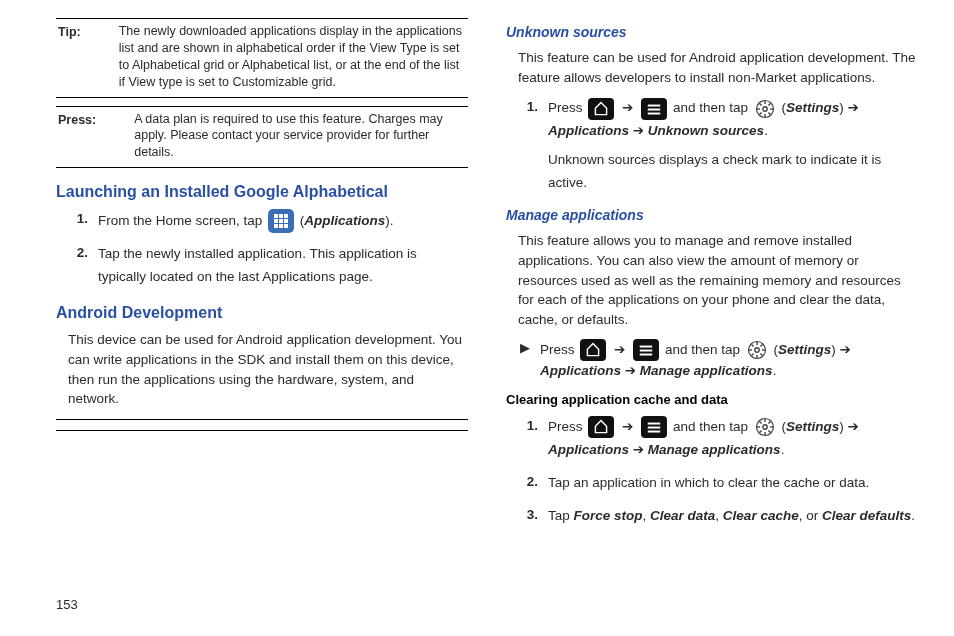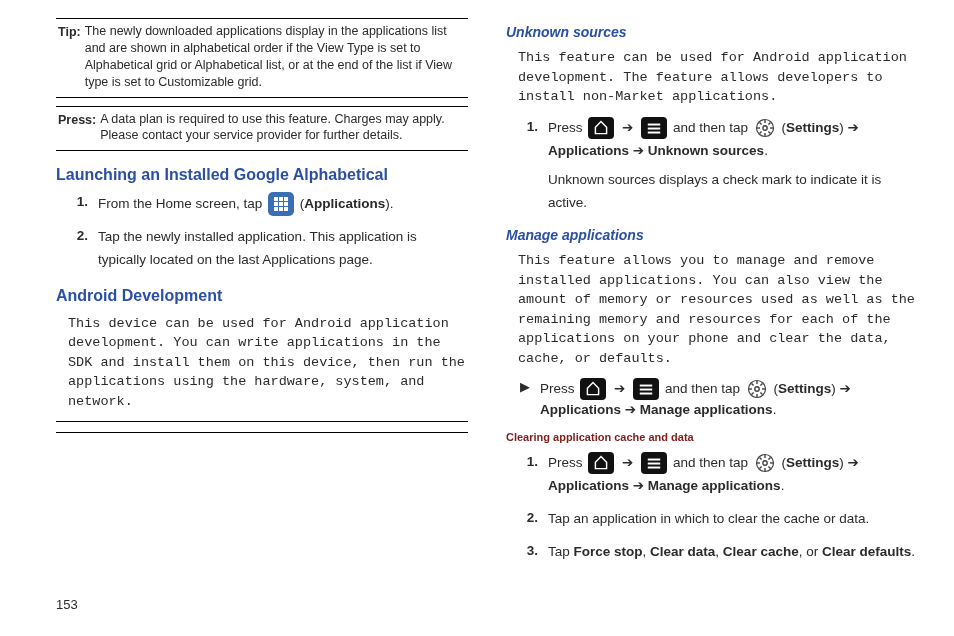--- a/index.html
+++ b/index.html
@@ -16,33 +16,33 @@
   }
   .col {
     width: 412px;
     font-size: 13.5px;
     line-height: 1.45;
   }
   .rule { border: none; border-top: 1.5px solid #000; margin: 0; }
   .box { padding: 4px 2px 6px 2px; }
   .labelrow { display: flex; gap: 4px; }
   .labelrow .lbl { font-weight: bold; white-space: nowrap; font-size: 12.5px; text-align: right; }
-  .labelrow .txt { font-size: 12.5px; line-height: 1.35; }
+  .labelrow .txt { font-size: 12.5px; line-height: 1.35; margin-left: 34px; }
   .h-blue { color: #2a4fa3; font-weight: bold; font-size: 16px; margin: 12px 0 6px 0; }
   .h-blue-it { color: #2a4fa3; font-weight: bold; font-style: italic; font-size: 14px; margin: 4px 0 6px 0; }
-  .h-blue-sm { color: #7f1d1d; font-weight: bold; font-size: 11px; margin: 10px 0 6px 0; }
-  .para { margin: 4px 0 10px 12px; font-family: Liberation Mono, monospace; }
+  .h-blue-sm { color: #000000; font-weight: bold; font-size: 13px; margin: 10px 0 6px 0; }
+  .para { margin: 4px 0 10px 12px; }
   .ol { counter-reset: item; margin-left: 14px; }
   .li { display: flex; gap: 10px; margin: 4px 0 10px 0; align-items: flex-start; }
   .li .num { font-weight: bold; min-width: 18px; text-align: right; }
   .li .body { flex: 1; line-height: 1.7; }
   .bulletli { display: flex; gap: 10px; margin: 4px 0 10px 14px; align-items: flex-start; }
   .bulletli .tri { font-size: 13px; }
   .arrow { padding: 0 2px; }
-  b { font-weight: bold; }
+  b { font-weight: bold; font-style: italic; }
   .pagefoot { position: absolute; bottom: 24px; left: 56px; font-size: 13px; margin-top: 44px; }
   
   .ico {
     display: inline-flex; align-items: center; justify-content: center;
     width: 26px; height: 22px;
     background: #111; color: #fff;
     border-radius: 4px; vertical-align: middle;
     margin: 0 2px;
   }
   .ico svg { width: 16px; height: 16px; display: block; }

